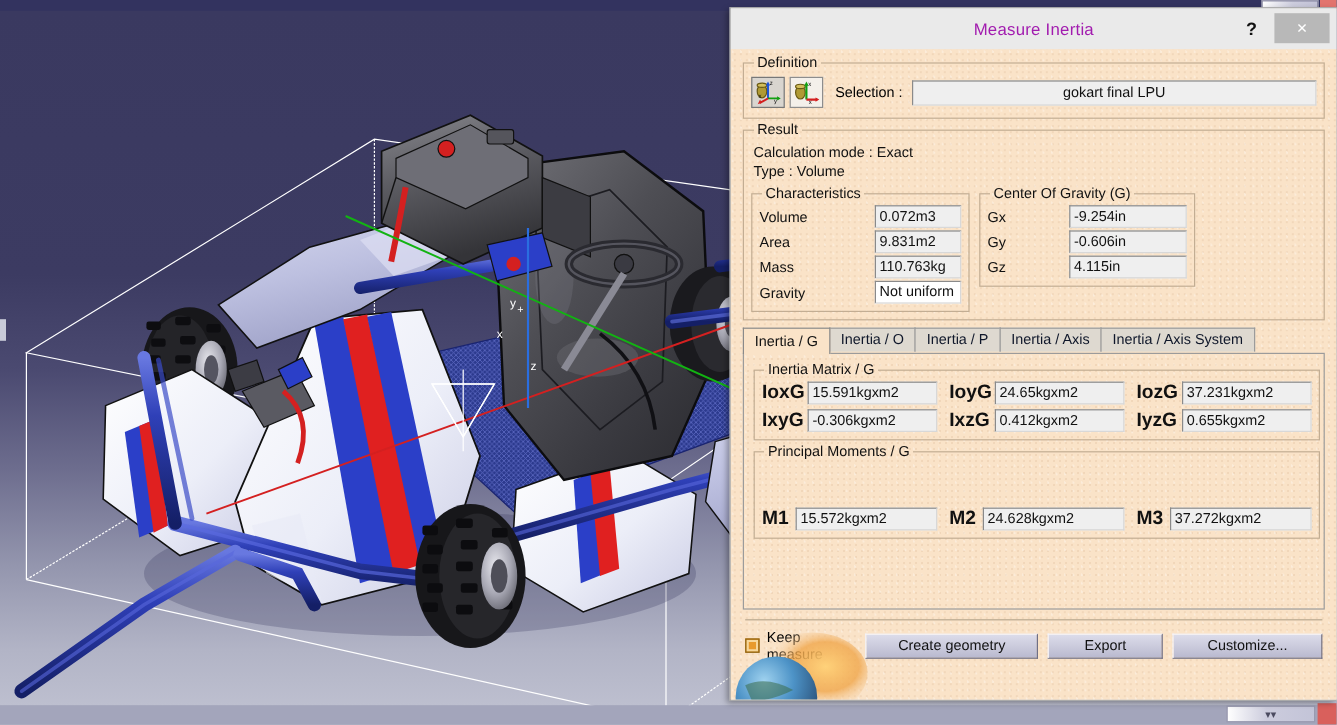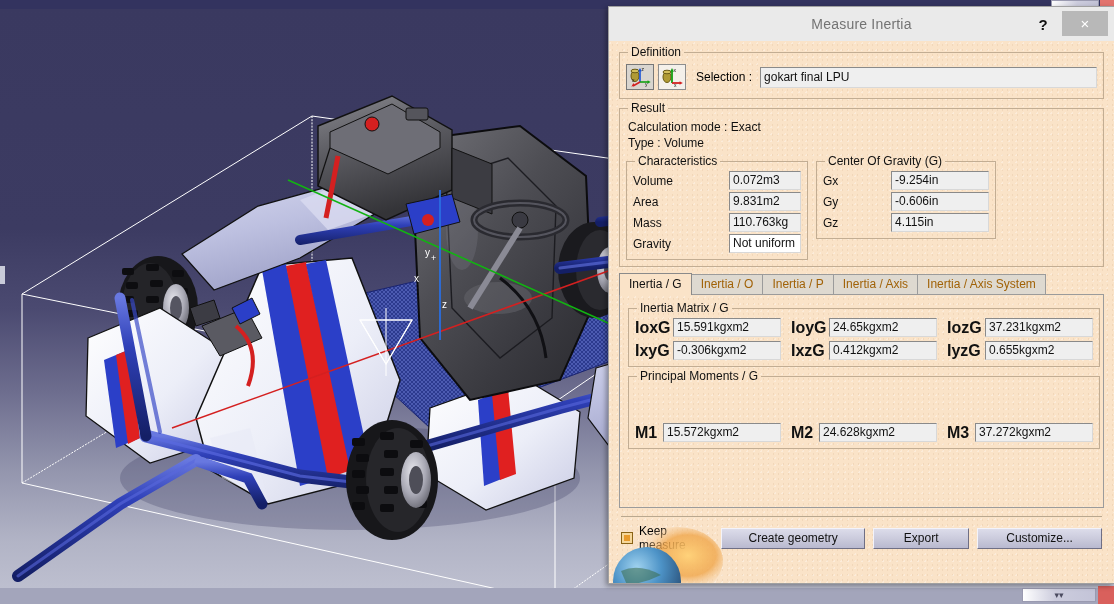--- a/index.html
+++ b/index.html
@@ -82,21 +82,21 @@
     display: flex; flex-direction: column;
   }
   .dlg-titlebar {
     height: 34px;
     background: #eaeaea;
     position: relative;
     display: flex; align-items: center; justify-content: center;
     flex: 0 0 auto;
   }
   .dlg-title {
-    font-size: 14px; color: #737373;
+    font-size: 14px; color: #a21caf;
     letter-spacing: .2px;
   }
   .dlg-help {
     position: absolute; right: 60px; top: 6px;
     width: 22px; height: 22px;
     display: flex; align-items: center; justify-content: center;
     font-size: 15px; font-weight: bold; color: #111;
     cursor: pointer;
   }
   .dlg-close {
@@ -135,20 +135,21 @@
   }
   fieldset.grp > legend {
     font-size: 12px; color: #111;
     padding: 0 3px; margin-left: 2px;
   }
 
   
   #definition-row {
     display: flex; align-items: center; gap: 4px;
     padding: 2px 0 2px 0;
+    text-align: center;
   }
   .selicon {
     width: 28px; height: 26px;
     border: 1px solid #8d8d8d;
     background: #f4f0ea;
     display: flex; align-items: center; justify-content: center;
     flex: 0 0 auto; cursor: pointer;
   }
   .selicon.pressed { background: #d9d5cf; border: 1px solid #777; }
   .sel-label { margin: 0 4px 0 6px; font-size: 12px; white-space: nowrap; }
@@ -171,32 +172,32 @@
   #chars { width: 182px; }
   #cog { width: 180px; }
   .fieldrow { display: flex; align-items: center; margin-bottom: 2px; }
   .fieldrow .lbl { width: 52px; font-size: 12px; color: #111; }
   .fieldrow .val { flex: 1 1 auto; margin-left: 44px; }
   #cog .fieldrow .lbl { width: 24px; }
 
   
   #tabs-wrap { margin-top: 6px; }
   #tabstrip {
-    display: flex; align-items: center;
+    display: flex; align-items: flex-start;
     height: 22px;
     position: relative; z-index: 2;
   }
   .tab {
     height: 20px; line-height: 19px;
     padding: 0 9px;
     font-size: 12px;
     border: 1px solid #9b9b9b;
     border-bottom: none;
     background: #ded9d0;
-    color: #a16207;
+    color: #0f172a;
     margin-right: -1px;
     cursor: pointer;
     white-space: nowrap;
   }
   .tab.active {
     background: #fae3c8;
     color: #111;
     height: 22px; line-height: 21px;
     border-color: #8a8a8a;
     z-index: 3;

